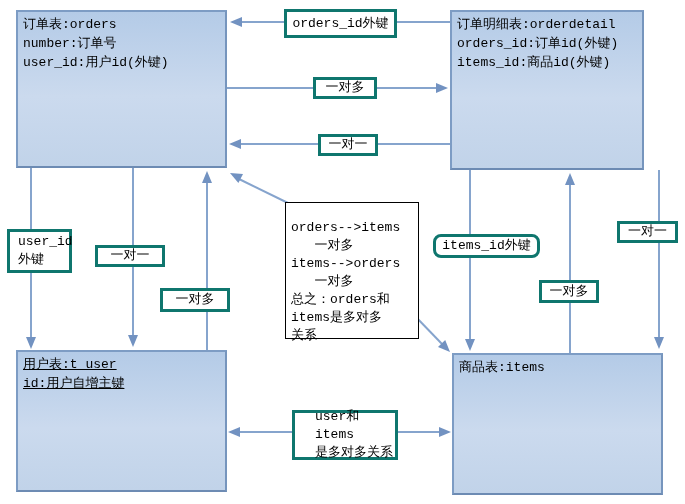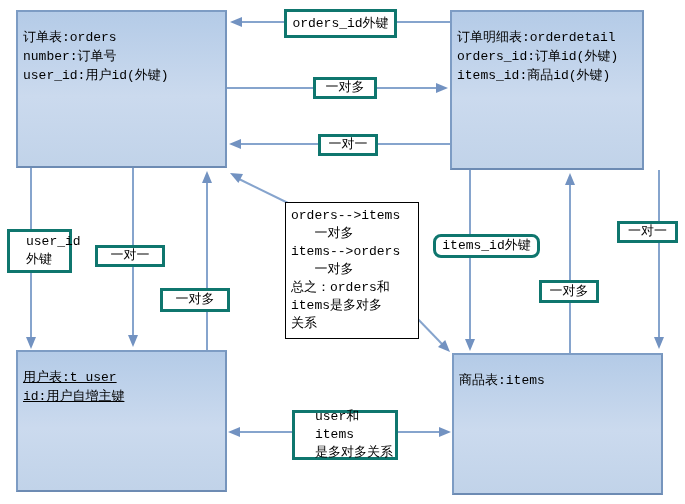--- a/index.html
+++ b/index.html
@@ -14,40 +14,40 @@
   }
   #connectors{position:absolute;left:0;top:0;z-index:1;}
   .entity{
     position:absolute;z-index:2;
     background:linear-gradient(to bottom,#b4cbe7 0%,#cbdaee 55%,#c1d3e9 100%);
     border:2px solid #7d9cc4;
     border-bottom-color:#6d8bb3;
     border-right-color:#7695bd;
     box-sizing:border-box;
     font-size:13px;line-height:19px;
-    padding:16px 5px;
+    padding:3px 5px;
     white-space:pre-wrap;
   }
   .lbl{
     position:absolute;z-index:3;
     background:#ffffff;
     border:3px solid #0f766e;
     box-sizing:border-box;
     font-size:13px;line-height:18px;
     display:flex;align-items:center;justify-content:center;
     white-space:pre-wrap;
     text-align:left;
   }
   .note{
     position:absolute;z-index:3;
     background:#ffffff;
     border:1px solid #000000;
     box-sizing:border-box;
     font-size:13px;line-height:18px;
-    padding:4px 5px;
+    padding:16px 5px;
     white-space:pre-wrap;
   }
 </style>
 </head>
 <body>
 
 <div id="stage">
 
   <svg id="connectors" width="685" height="504" viewBox="0 0 685 504">
     <g stroke="#86a4cd" stroke-width="2" fill="#7292c1">
@@ -127,21 +127,21 @@
 id:用户自增主键</div>
 
   <div class="entity" style="left:452px;top:353px;width:211px;height:142px;">商品表:items</div>
 
   <div class="lbl" style="left:284px;top:9px;width:113px;height:29px;">orders_id外键</div>
 
   <div class="lbl" style="left:313px;top:77px;width:64px;height:22px;">一对多</div>
 
   <div class="lbl" style="left:318px;top:134px;width:60px;height:22px;">一对一</div>
 
-  <div class="lbl" style="left:7px;top:229px;width:65px;height:44px;justify-content:flex-start;padding-left:16px;">user_id
+  <div class="lbl" style="left:7px;top:229px;width:65px;height:44px;justify-content:flex-start;padding-left:8px;">user_id
 外键</div>
 
   <div class="lbl" style="left:95px;top:245px;width:70px;height:22px;">一对一</div>
 
   <div class="lbl" style="left:160px;top:288px;width:70px;height:24px;">一对多</div>
 
   <div class="lbl" style="left:433px;top:234px;width:107px;height:24px;border-radius:8px;">items_id外键</div>
 
   <div class="lbl" style="left:539px;top:280px;width:60px;height:23px;">一对多</div>
 

